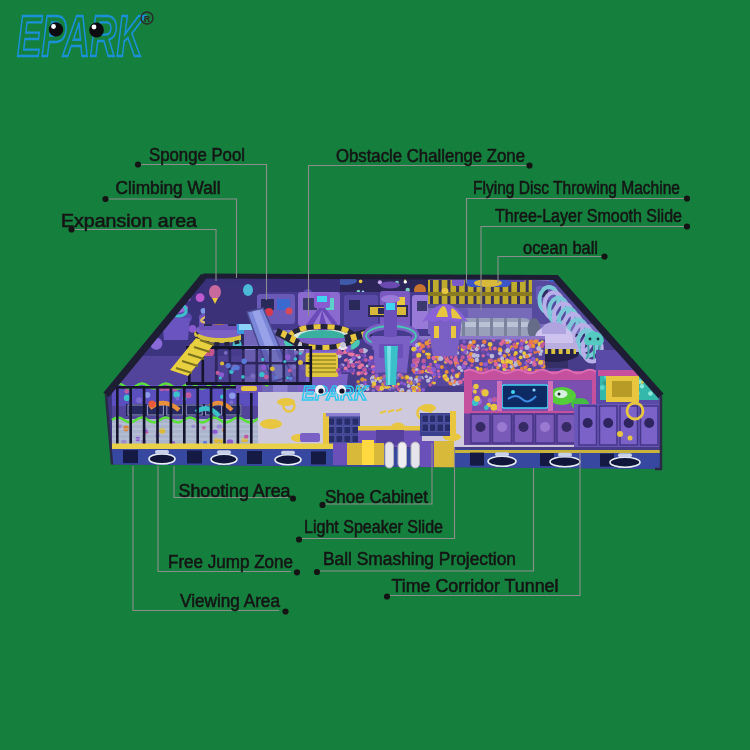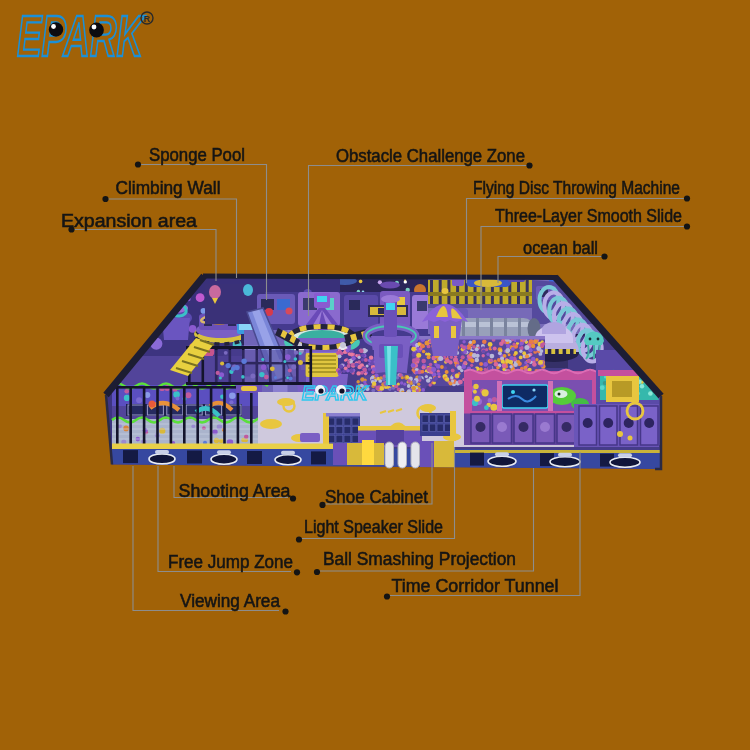--- a/index.html
+++ b/index.html
@@ -1,15 +1,15 @@
 <!DOCTYPE html>
 <html><head><meta charset="utf-8">
 <style>
 html,body{margin:0;padding:0;background:#ffffff;}
-#page{position:relative;width:750px;height:750px;overflow:hidden;background:#a16207;
+#page{position:relative;width:750px;height:750px;overflow:hidden;background:#15803d;
 font-family:"Liberation Sans",sans-serif;}
 svg.main{position:absolute;left:0;top:0;}
 </style></head>
 <body>
 <div id="page">
 <svg class="main" width="750" height="750" viewBox="0 0 750 750" font-family="Liberation Sans, sans-serif">
 
 <g>
 <text x="17" y="56" font-size="57" font-weight="bold" font-style="italic" textLength="126" lengthAdjust="spacingAndGlyphs" fill="none" stroke="#1a90d8" stroke-width="2.3" font-family="Liberation Sans, sans-serif">EPARK</text>
 

